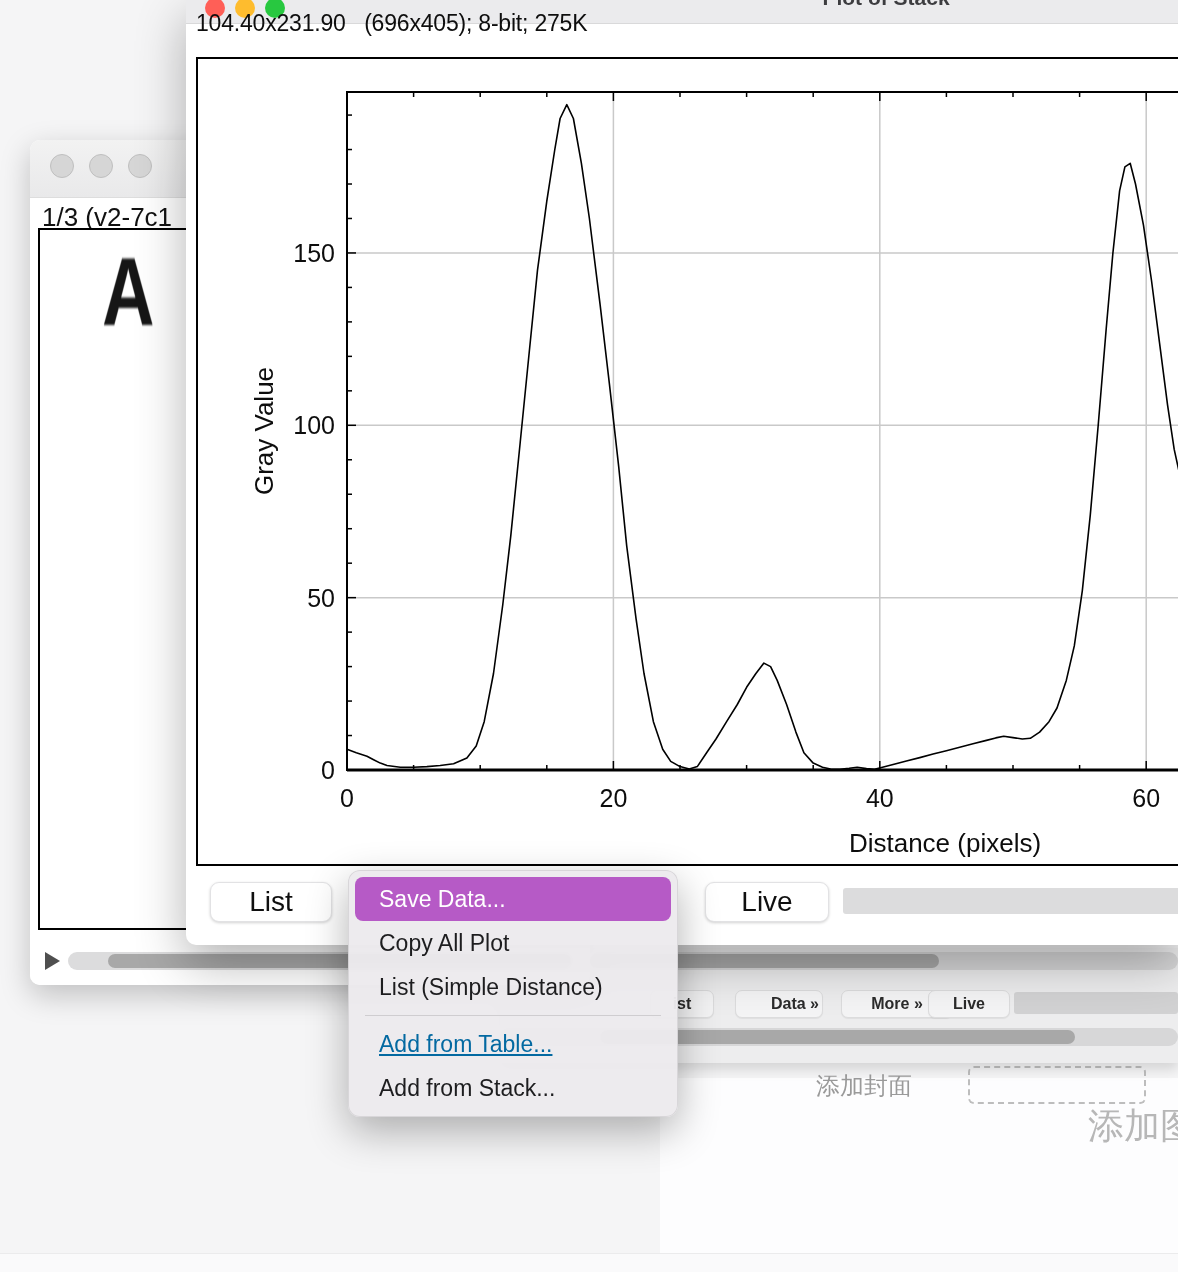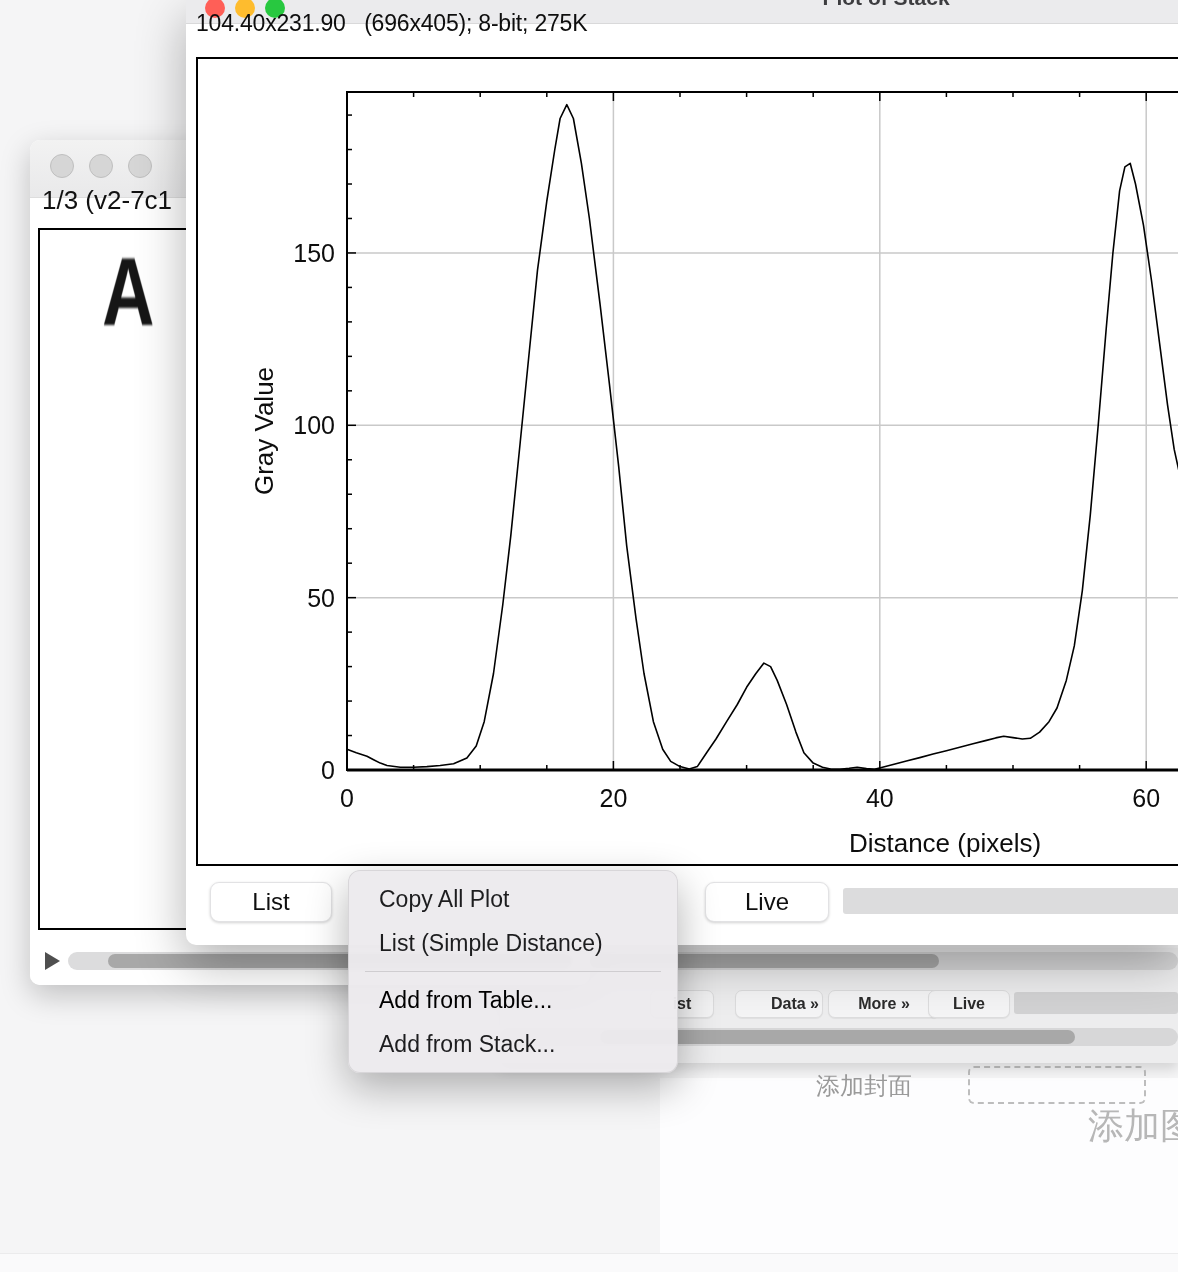--- a/index.html
+++ b/index.html
@@ -26,74 +26,74 @@
   #w2-slider2-track { left:0; top:80px; width:678px; height:18px; background:#d7d7d8; border-radius:9px; }
   #w2-slider2-thumb { left:100px; top:2px; width:475px; height:14px; background:#a8a8a8; border-radius:7px; }
 
   
   #stack-window { left:30px; top:140px; width:560px; height:845px; background:#fff;
     border-radius:10px; box-shadow:0 10px 30px rgba(0,0,0,.22); z-index:3; overflow:hidden; }
   #stack-titlebar { left:0; top:0; width:100%; height:58px;
     background:linear-gradient(#f2f2f2,#e9e9ea); border-bottom:1px solid #ddd; }
   .gray-light { width:24px; height:24px; border-radius:50%; background:#d6d6d6;
     border:1px solid #bfbfbf; top:14px; }
-  #stack-subtitle { left:12px; top:45px; font-size:26px; color:#111; white-space:nowrap; }
+  #stack-subtitle { left:12px; top:62px; font-size:26px; color:#111; white-space:nowrap; }
   #stack-canvas { left:8px; top:88px; width:544px; height:702px; background:#fff; border:2px solid #000; }
   #stack-letter { left:62px; top:6px; font-size:97px; font-weight:700; color:#161616;
     transform:scaleX(.75); transform-origin:left top; filter:blur(1px); }
   #stack-bottom { left:0; top:790px; width:100%; height:55px; background:#fff; }
   #play-icon { left:15px; top:22px; width:0; height:0;
     border-left:15px solid #4f4f4f; border-top:9px solid transparent; border-bottom:9px solid transparent; }
   #stack-slider-track { left:38px; top:22px; width:505px; height:18px; background:#dcdcdd; border-radius:9px; }
   #stack-slider-thumb { left:40px; top:2px; width:463px; height:14px; background:#a8a8a8; border-radius:7px; }
 
   
   #plot-window { left:186px; top:0; width:992px; height:945px; background:#fff;
     border-radius:0 0 0 10px; box-shadow:0 18px 50px rgba(0,0,0,.30); z-index:4; overflow:hidden; }
   #plot-titlebar { left:0; top:0; width:100%; height:24px; background:#ebebed; border-bottom:1px solid #d9d9da; overflow:hidden; }
   .tl { width:20px; height:20px; border-radius:50%; top:-2px; }
   #plot-title { left:560px; top:-14px; width:280px; text-align:center;
     font-size:21px; font-weight:600; color:#3d3d40; }
   #info-line { left:10px; top:10px; font-size:23px; color:#0e0e0e; white-space:pre; letter-spacing:-.2px; }
   #plot-canvas { left:10px; top:57px; width:995px; height:809px; background:#fff; border:2px solid #000; border-right:none; }
   #plot-svg { position:absolute; left:0; top:0; }
   .plot-btn { top:882px; height:40px; background:#fff; border:1px solid #e2e2e4; border-radius:9px;
-    font-size:24px; font-weight:500; color:#0f0f0f; text-align:center; line-height:38px;
+    font-size:28px; font-weight:500; color:#0f0f0f; text-align:center; line-height:38px;
     box-shadow:0 1px 3px rgba(0,0,0,.18); }
   #list-button { left:24px; width:122px; }
   #live-button { left:519px; width:124px; }
   #plot-gray-bar { left:657px; top:888px; width:340px; height:26px; background:#dcdcdd; border-radius:3px; }
 
   
   #context-menu { left:348px; top:870px; width:330px; z-index:6;
     background:rgba(236,234,237,.97); border:1px solid rgba(0,0,0,.09); border-radius:12px;
     box-shadow:0 14px 40px rgba(0,0,0,.30); padding:6px 6px; }
   .menu-item { height:44px; line-height:44px; padding-left:24px; font-size:23px; font-weight:500;
     color:#1d1d1f; border-radius:8px; white-space:nowrap; }
   .menu-item.highlighted { color:#fff; }
-  .menu-item.disabled { color:#000000; }
+  .menu-item.disabled { color:#0369a1;text-decoration:underline; }
   .menu-sep { height:1px; background:#cfcdd0; margin:6px 10px; }
 </style>
 </head>
 <body>
 
 <div class="abs" id="white-panel"></div>
 <div class="abs" id="bottom-band"></div>
 <div class="abs" id="dashed-box"></div>
 <div class="abs" id="add-cover-text">添加封面</div>
 <div class="abs" id="add-image-text">添加图</div>
 
 <div class="abs" id="window2">
   <div class="abs" id="w2-slider1-track">
     <div class="abs" id="w2-slider1-thumb"></div>
   </div>
   <div id="w2-buttons">
       <div class="abs w2-btn" style="left: 150px; width: 64px;">ist</div>
       <div class="abs w2-btn" style="left: 235px; width: 88px; padding-left: 32px;">Data »</div>
-      <div class="abs w2-btn" style="left: 328px; width: 112px;">More »</div>
+      <div class="abs w2-btn" style="left: 341px; width: 112px;">More »</div>
       <div class="abs w2-btn" style="left: 428px; width: 82px;">Live</div>
     </div>
   <div class="abs" id="w2-bar"></div>
   <div class="abs" id="w2-slider2-track">
     <div class="abs" id="w2-slider2-thumb"></div>
   </div>
 </div>
 
 <div class="abs" id="stack-window">
   <div class="abs" id="stack-titlebar">
@@ -187,18 +187,19 @@
         <text x="747" y="793" text-anchor="middle" fill="#0d0d0d" font-family="&quot;Liberation Sans&quot;, sans-serif" font-size="26">Distance (pixels)</text>
         <polyline points="149.0,690.3 158.3,693.8 169.0,697.2 175.6,700.7 182.3,704.1 189.0,706.5 202.3,708.2 215.6,708.2 228.9,707.6 242.2,706.5 255.6,704.8 268.9,698.9 278.2,686.9 286.2,662.7 295.5,614.5 304.8,545.5 312.8,476.6 322.2,383.5 331.5,290.5 339.5,211.2 348.8,142.2 356.8,90.5 362.1,59.5 368.8,45.7 375.4,59.5 383.4,104.3 391.4,159.5 402.1,245.7 411.4,324.9 420.7,407.7 428.7,486.9 438.0,559.3 446.0,614.5 455.4,662.7 464.7,690.3 472.7,702.4 482.0,707.6 491.3,710.0 499.3,707.6 508.6,693.8 518.0,680.0 528.6,662.7 539.3,645.5 548.6,628.3 557.9,614.5 565.9,604.1 572.6,607.6 579.2,621.4 588.6,645.5 597.9,673.1 605.9,693.8 615.2,704.1 624.5,708.2 632.5,710.0 641.8,710.3 651.2,709.3 659.2,708.2 668.5,709.6 676.5,710.3 684.5,708.2 695.1,705.5 708.4,702.0 721.8,698.6 735.1,695.1 748.4,691.7 761.7,688.2 775.0,684.8 788.4,681.4 797.7,678.9 805.7,677.2 815.0,678.6 824.3,680.0 832.3,679.3 841.6,673.1 851.0,662.7 859.0,649.0 868.3,621.4 876.3,586.9 884.3,531.8 892.3,455.9 900.2,366.3 908.2,269.8 914.9,194.0 921.6,131.9 926.9,107.8 932.2,104.3 937.5,125.0 945.5,166.4 953.5,221.5 961.5,283.6 969.5,345.6 976.2,390.4 981.5,414.6" fill="none" stroke="#000000" stroke-width="1.6" stroke-linejoin="round"></polyline>
       </svg>
   </div>
   <div class="abs plot-btn" id="list-button">List</div>
   <div class="abs plot-btn" id="live-button">Live</div>
   <div class="abs" id="plot-gray-bar"></div>
 </div>
 
 <div class="abs" id="context-menu">
+    <div class="menu-item highlighted" style="background: rgb(182, 90, 198);">Save Data...</div>
     <div class="menu-item ">Copy All Plot</div>
     <div class="menu-item ">List (Simple Distance)</div>
     <div class="menu-sep"></div>
     <div class="menu-item disabled">Add from Table...</div>
     <div class="menu-item ">Add from Stack...</div>
   </div>
 
 </body></html>

